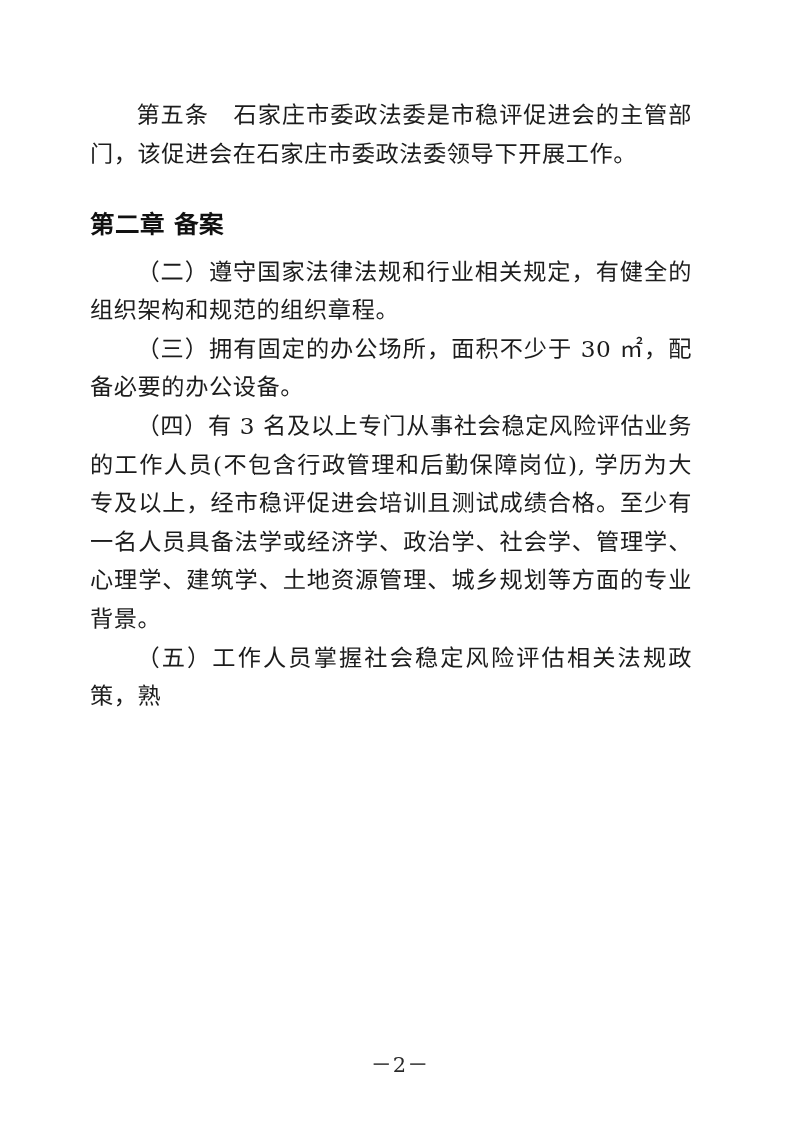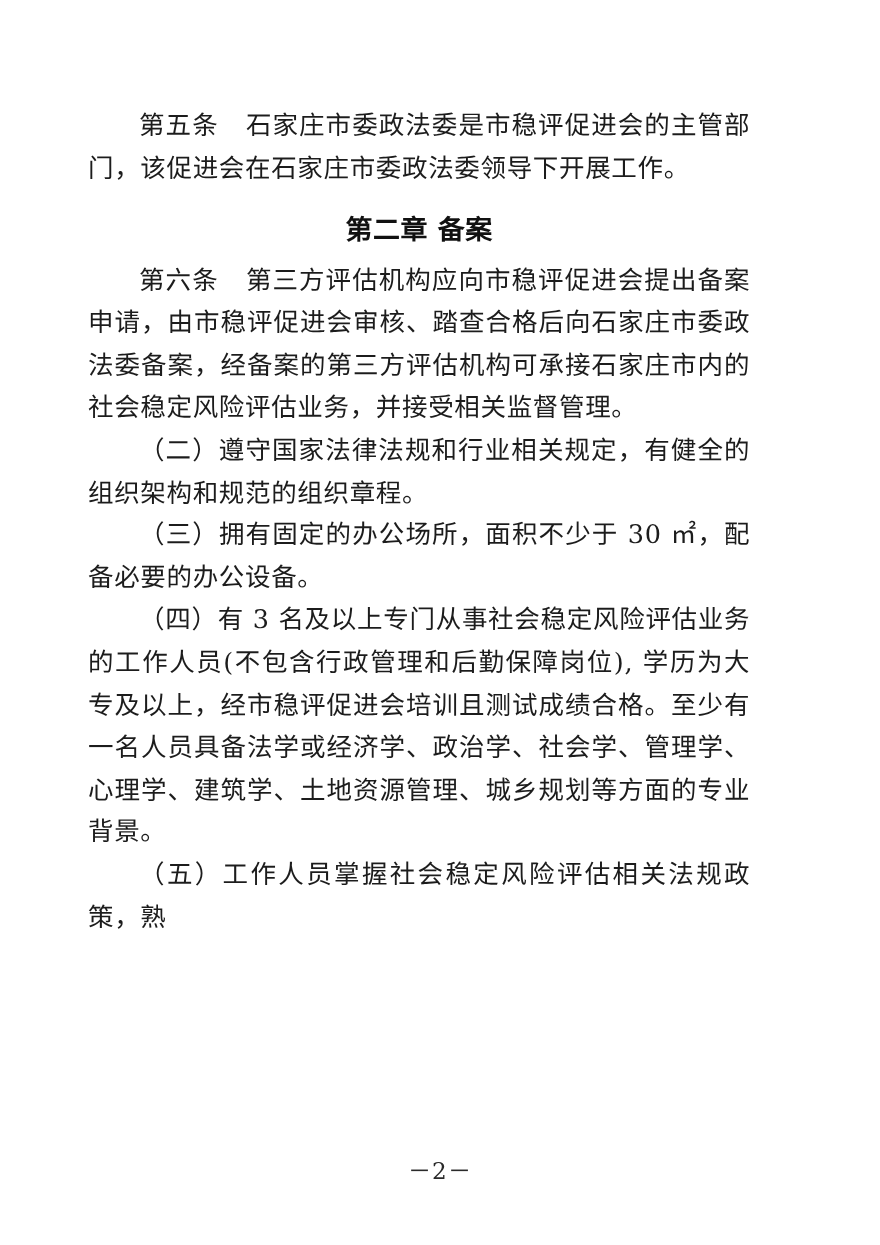--- a/index.html
+++ b/index.html
@@ -15,34 +15,34 @@
   .page {
     position: relative;
     width: 800px;
     height: 1132px;
     background: #ffffff;
     overflow: hidden;
     box-sizing: border-box;
   }
   .doc-body {
     position: absolute;
-    left: 80px;
+    left: 90px;
     top: 96px;
     width: 602px;
   }
 
   
   .chapter-heading {
-    text-align: center;
+    text-align: left;
     font-family: "DejaVu Sans", "Liberation Sans", sans-serif;
     font-weight: 700;
     font-size: 24.5px;
     line-height: 38.5px;
     letter-spacing: 0.5px;
-    margin: 17px 0 8px 0;
+    margin: 33px 0 8px 0;
     color: #111111;
   }
 
   
   .para {
     font-family: "DejaVu Serif", "Liberation Serif", serif;
     font-size: 23.2px;
     line-height: 38.6px;
     text-align: justify;
     text-justify: inter-character;
@@ -75,21 +75,20 @@
 <body>
 
 <div class="page">
 
   <div class="doc-body">
 
     <p class="para indent"><span>第五条</span><span class="gap"></span><span>石家庄市委政法委是市稳评促进会的主管部门，该促进会在石家庄市委政法委领导下开展工作。</span></p>
 
     <h2 class="chapter-heading">第二章 备案</h2>
 
-    <p class="para indent"><span>第六条</span><span class="gap"></span><span>第三方评估机构应向市稳评促进会提出备案申请，由市稳评促进会审核、踏查合格后向石家庄市委政法委备案，经备案的第三方评估机构可承接石家庄市内的社会稳定风险评估业务，并接受相关监督管理。</span></p>
 
 
 
     <p class="para indent">（二）遵守国家法律法规和行业相关规定，有健全的组织架构和规范的组织章程。</p>
 
     <p class="para indent">（三）拥有固定的办公场所，面积不少于 30 ㎡，配备必要的办公设备。</p>
 
     <p class="para indent">（四）有 3 名及以上专门从事社会稳定风险评估业务的工作人员(不包含行政管理和后勤保障岗位), 学历为大专及以上，经市稳评促进会培训且测试成绩合格。至少有一名人员具备法学或经济学、政治学、社会学、管理学、心理学、建筑学、土地资源管理、城乡规划等方面的专业背景。</p>
 
     <p class="para indent">（五）工作人员掌握社会稳定风险评估相关法规政策，熟</p>

